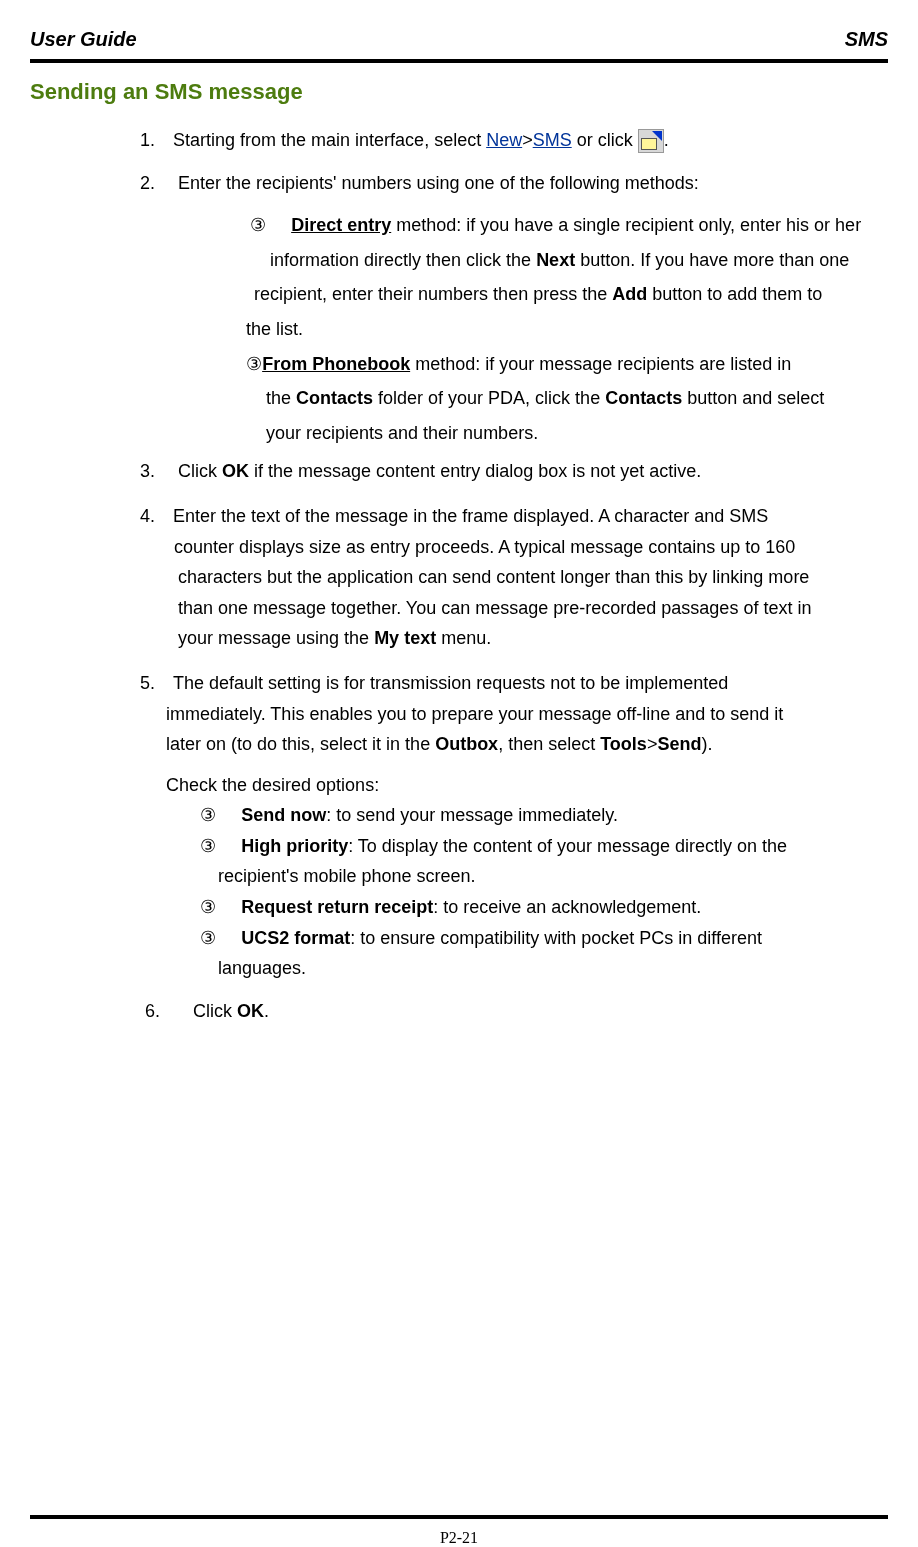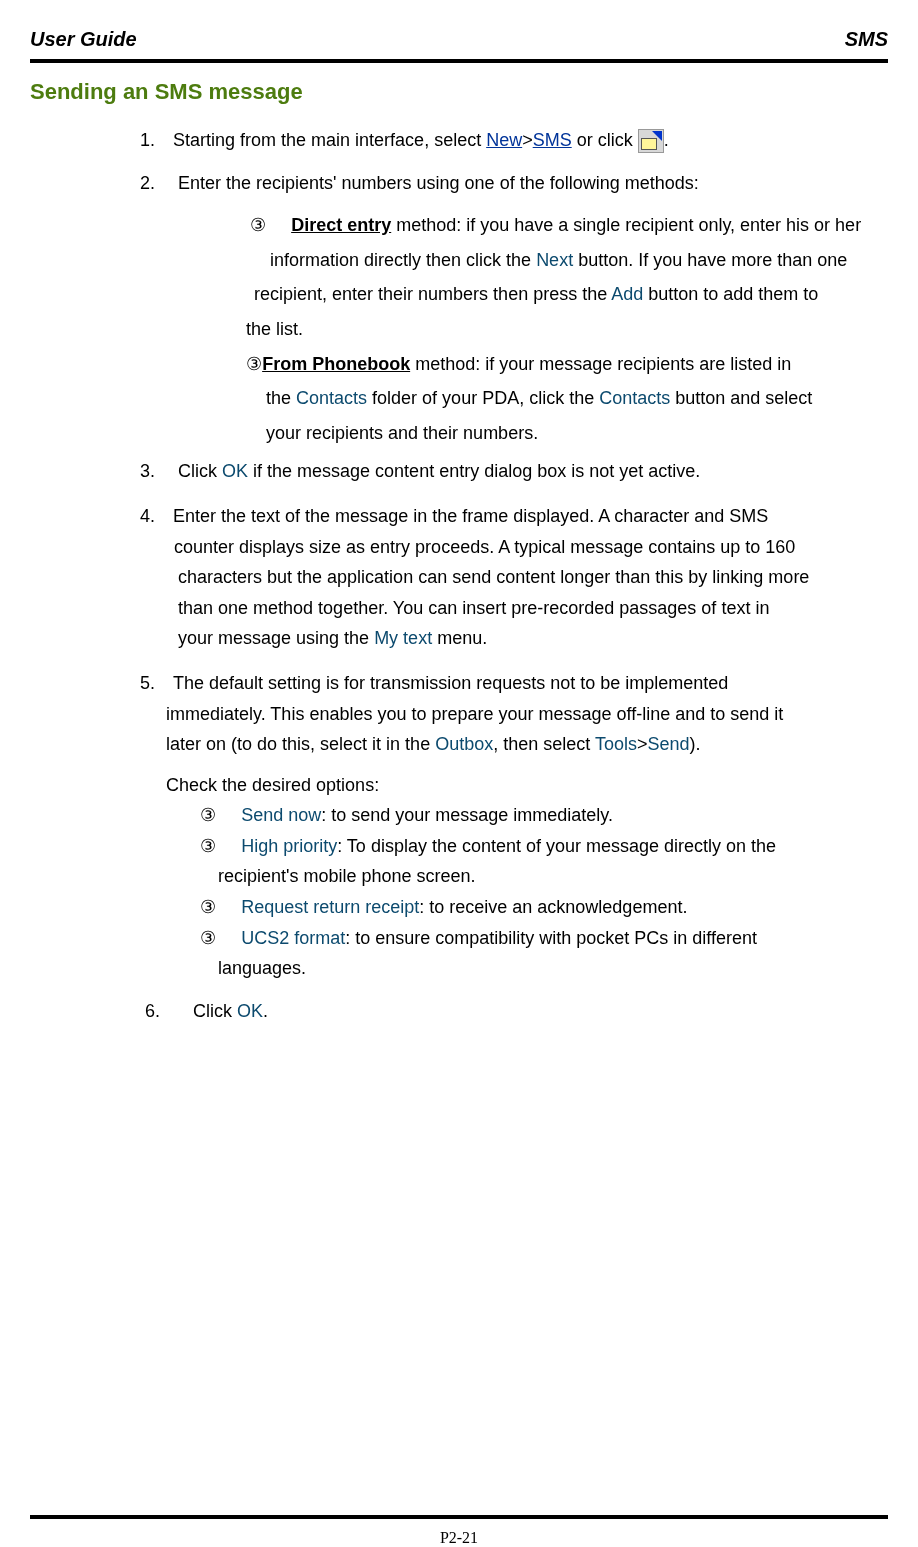--- a/index.html
+++ b/index.html
@@ -42,22 +42,22 @@
   }
   .step {
     line-height: 1.7;
     margin-bottom: 12px;
   }
   .step-num {
     display: inline-block;
     width: 28px;
   }
   .blue-bold {
-    color: #0c4a6e;
-    font-weight: normal;
+    color: #000000;
+    font-weight: bold;
   }
   .blue-bold-u {
     color: #003399;
     font-weight: normal;
     text-decoration: underline;
   }
   .black-bold-u {
     font-weight: bold;
     text-decoration: underline;
   }
@@ -173,21 +173,21 @@
 
     <div class="step mt8">
       <span class="step-num">3.</span>
       &nbsp;<span>Click </span><span class="blue-bold">OK</span><span> if the message content entry dialog box is not yet active.</span>
     </div>
 
     <div class="step mt14">
       <div><span class="step-num">4.</span>&nbsp;<span>Enter the text of the message in the frame displayed. A character and SMS</span></div>
       <div class="indent34">counter displays size as entry proceeds. A typical message contains up to 160</div>
       <div class="indent34" style="margin-left:38px;">characters but the application can send content longer than this by linking more</div>
-      <div class="indent34" style="margin-left:38px;">than one method    together. You can insert pre-recorded passages of text in</div>
+      <div class="indent34" style="margin-left:38px;">than one message    together. You can message pre-recorded passages of text in</div>
       <div class="indent34" style="margin-left:38px;">
         <span>your message using the </span><span class="blue-bold">My text</span><span> menu.</span>
       </div>
     </div>
 
     <div class="step mt14">
       <div><span class="step-num">5.</span>&nbsp;<span>The default setting is for transmission requests not to be implemented</span></div>
       <div class="indent22" style="margin-left:26px;">immediately. This enables you to prepare your message off-line and to send it</div>
       <div class="indent22" style="margin-left:26px;">
         <span>later on (to do this, select it in the </span><span class="blue-bold">Outbox</span><span>, then select </span><span class="blue-bold">Tools</span><span>&gt;</span><span class="blue-bold">Send</span><span>).</span>

